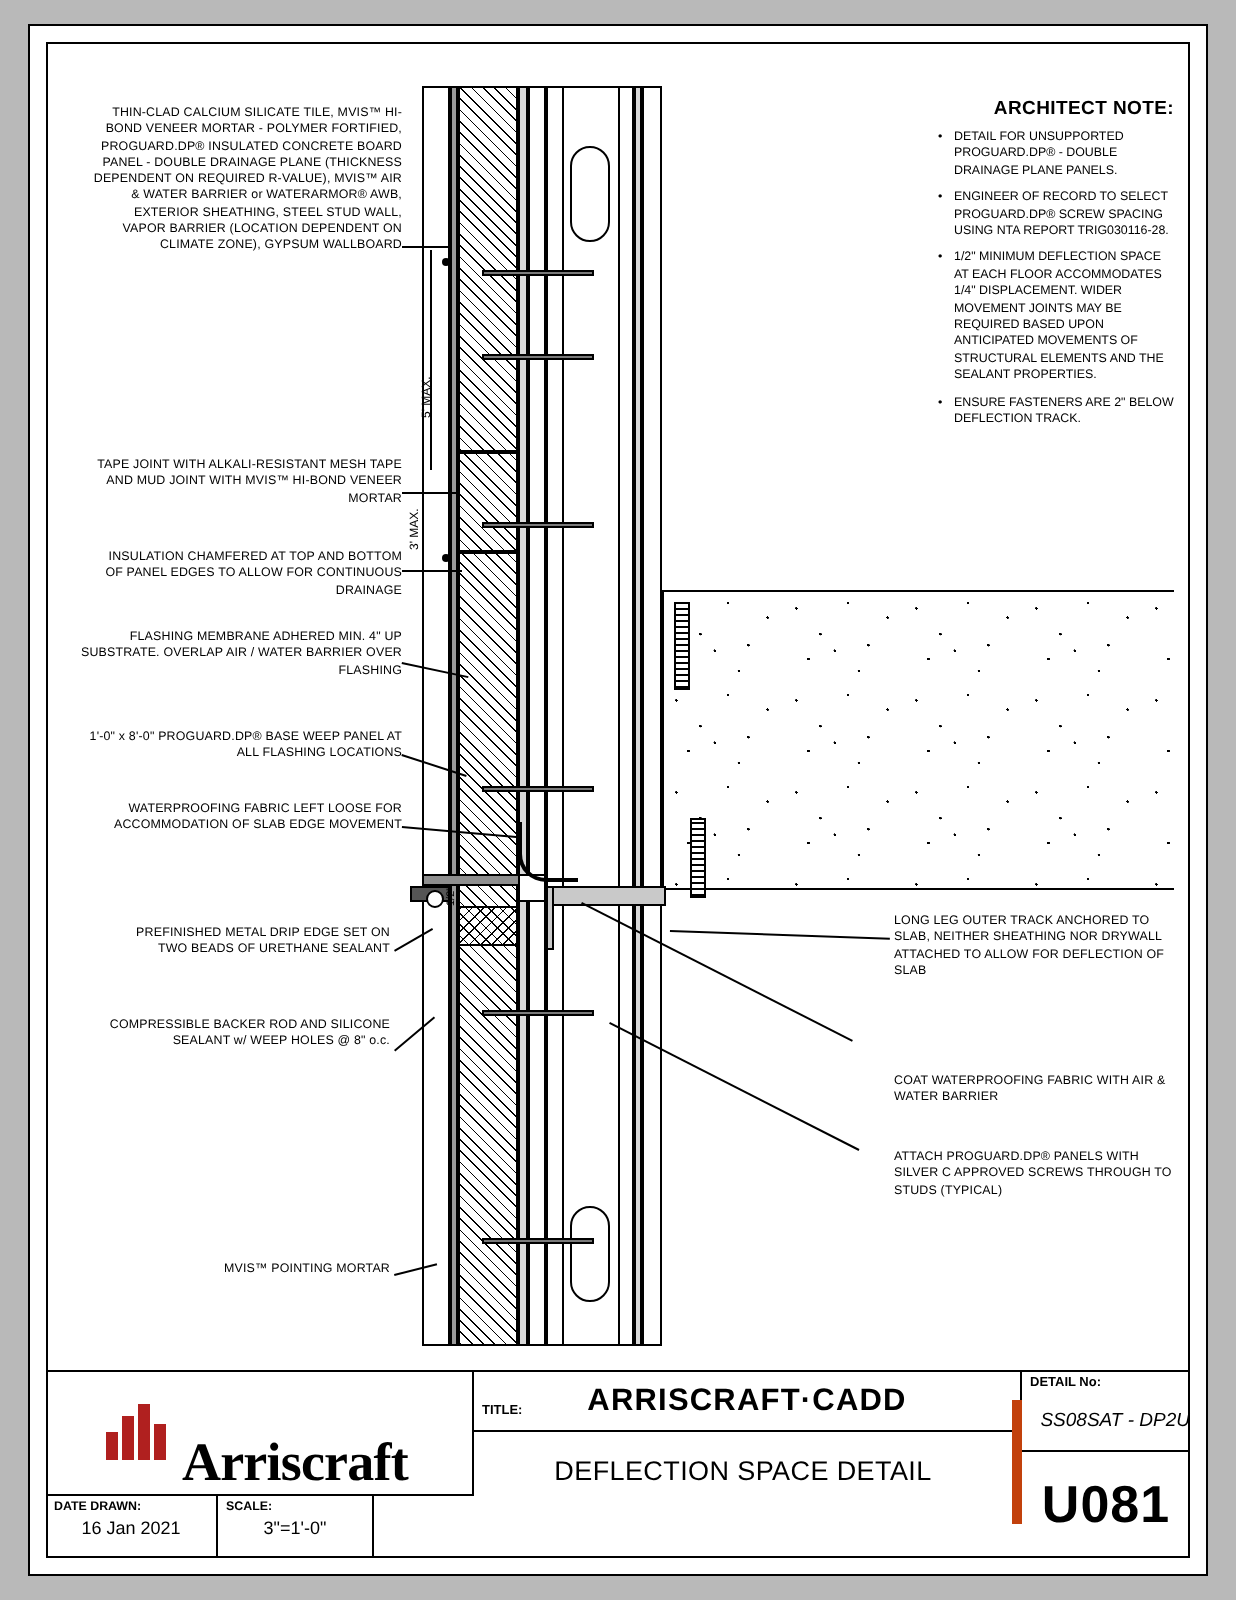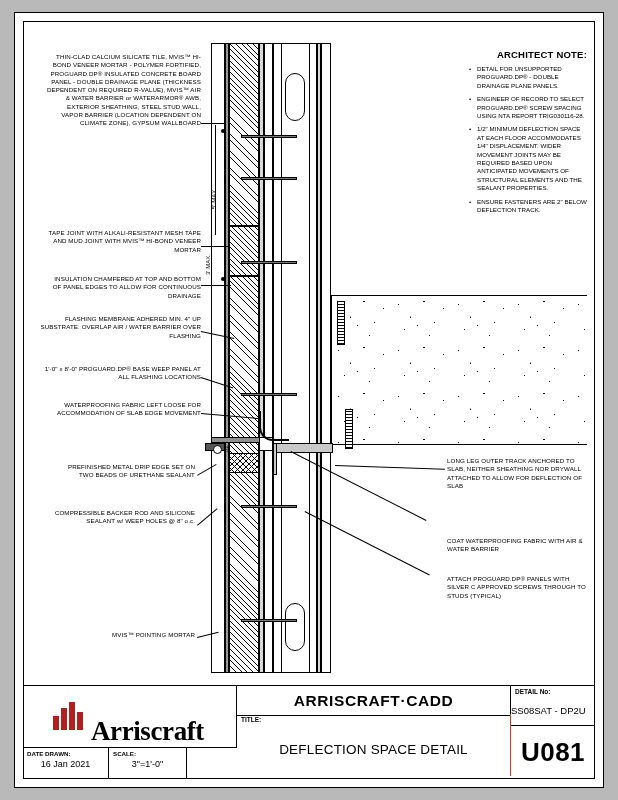--- a/index.html
+++ b/index.html
@@ -179,45 +179,46 @@
   }
   #cadd-text {
     font-size: 15.5px;
     font-weight: bold;
     letter-spacing: 0.6px;
     text-align: center;
     line-height: 30px;
   }
   #title-cell {
     position: absolute;
-    left: 214px; top: 28px;
+    left: 214px; top: 14px;
     width: 274px; height: 62px;
-    border-right: 1px solid #c2410c;
+    border-right: 5px solid #c2410c;
     box-sizing: border-box;
   }
   #title-text {
     position: absolute;
     left: 0; right: 0;
     top: 28px;
     text-align: center;
     font-size: 13.5px;
     letter-spacing: 0.2px;
   }
   #detailno-cell {
     position: absolute;
     left: 488px; top: 0;
     width: 84px; height: 40px;
     border-bottom: 1px solid #000;
     box-sizing: border-box;
   }
   #detailno-value {
     font-size: 9.5px;
-    text-align: left;
+    text-align: right;
     margin-top: 8px;
     font-weight: normal;
+    font-style: italic;
   }
   #sheetno-cell {
     position: absolute;
     left: 488px; top: 40px;
     width: 84px; height: 52px;
     box-sizing: border-box;
   }
   #sheetno-value {
     font-size: 26px;
     font-weight: bold;

